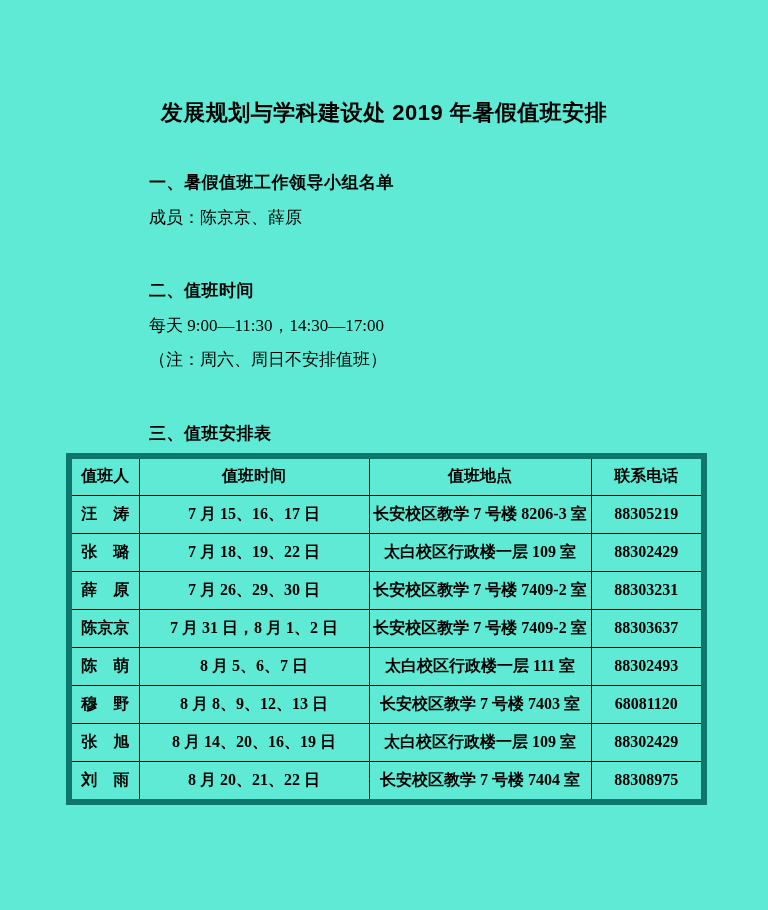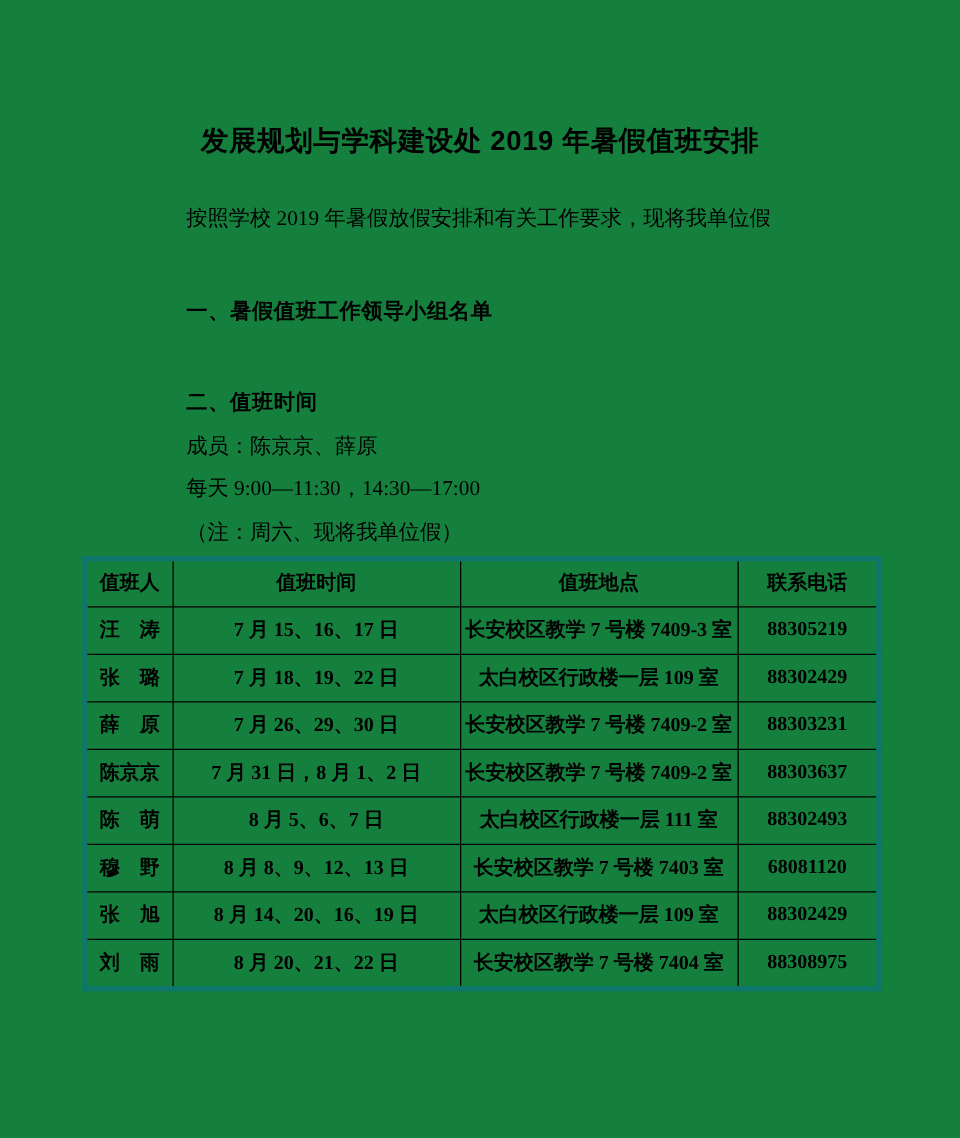--- a/index.html
+++ b/index.html
@@ -11,21 +11,21 @@
     width: 768px;
     height: 910px;
     color: #000000;
     font-family: "Liberation Serif", serif;
     overflow: hidden;
   }
   .page {
     position: relative;
     width: 768px;
     height: 910px;
-    background: #15803d;
+    background: #5eead4;
   }
   .doc-title {
     margin: 0;
     padding-top: 98px;
     text-align: center;
     font-family: "Liberation Sans", sans-serif;
     font-weight: bold;
     font-size: 22px;
     line-height: 29px;
     letter-spacing: 0.5px;
@@ -44,21 +44,21 @@
     padding-left: 34px;
     font-family: Liberation Serif, serif;
     letter-spacing: 0.5px;
     margin-top: 39px;
   }
   table.duty-table {
     margin: 1px 0 16px 66px;
     border-collapse: collapse;
     table-layout: fixed;
     width: 637px;
-    border: 4px solid #0f766e;
+    border: 6px solid #0f766e;
   }
   .duty-table th, .duty-table td {
     border: 1px solid #000000;
     text-align: center;
     vertical-align: middle;
     padding: 0 2px;
     overflow: hidden;
     white-space: nowrap;
   }
   .duty-table th {
@@ -78,29 +78,29 @@
   .col-phone { width: 113px; }
 </style>
 </head>
 <body>
 
 <div class="page">
 
   <h1 class="doc-title">发展规划与学科建设处 2019 年暑假值班安排</h1>
 
   <div class="content">
-    <div class="line indent-first">按照学校 2019 年暑假放假安排和有关工作要求，现将我单位假</div>
 
     <div class="line heading">一、暑假值班工作领导小组名单</div>
+    <div class="line indented">成员：陈京京、薛原</div>
+
     <div class="line heading">二、值班时间</div>
+    <div class="line indented">每天 9:00—11:30，14:30—17:00</div>
+    <div class="line indented">（注：周六、周日不安排值班）</div>
 
-    <div class="line indented">成员：陈京京、薛原</div>
-    <div class="line indented">每天 9:00—11:30，14:30—17:00</div>
-    <div class="line indented">（注：周六、现将我单位假）</div>
-
+    <div class="line heading">三、值班安排表</div>
   </div>
 
   <table class="duty-table">
     <colgroup>
       <col class="col-name">
         <col class="col-time">
         <col class="col-place">
         <col class="col-phone">
     </colgroup>
     <thead>
@@ -108,21 +108,21 @@
         <th>值班人</th>
         <th>值班时间</th>
         <th>值班地点</th>
         <th>联系电话</th>
       </tr>
     </thead>
     <tbody>
       <tr>
         <td>汪　涛</td>
         <td>7 月 15、16、17 日</td>
-        <td>长安校区教学 7 号楼 7409-3 室</td>
+        <td>长安校区教学 7 号楼 8206-3 室</td>
         <td>88305219</td>
       </tr>
       <tr>
         <td>张　璐</td>
         <td>7 月 18、19、22 日</td>
         <td>太白校区行政楼一层 109 室</td>
         <td>88302429</td>
       </tr>
       <tr>
         <td>薛　原</td>

